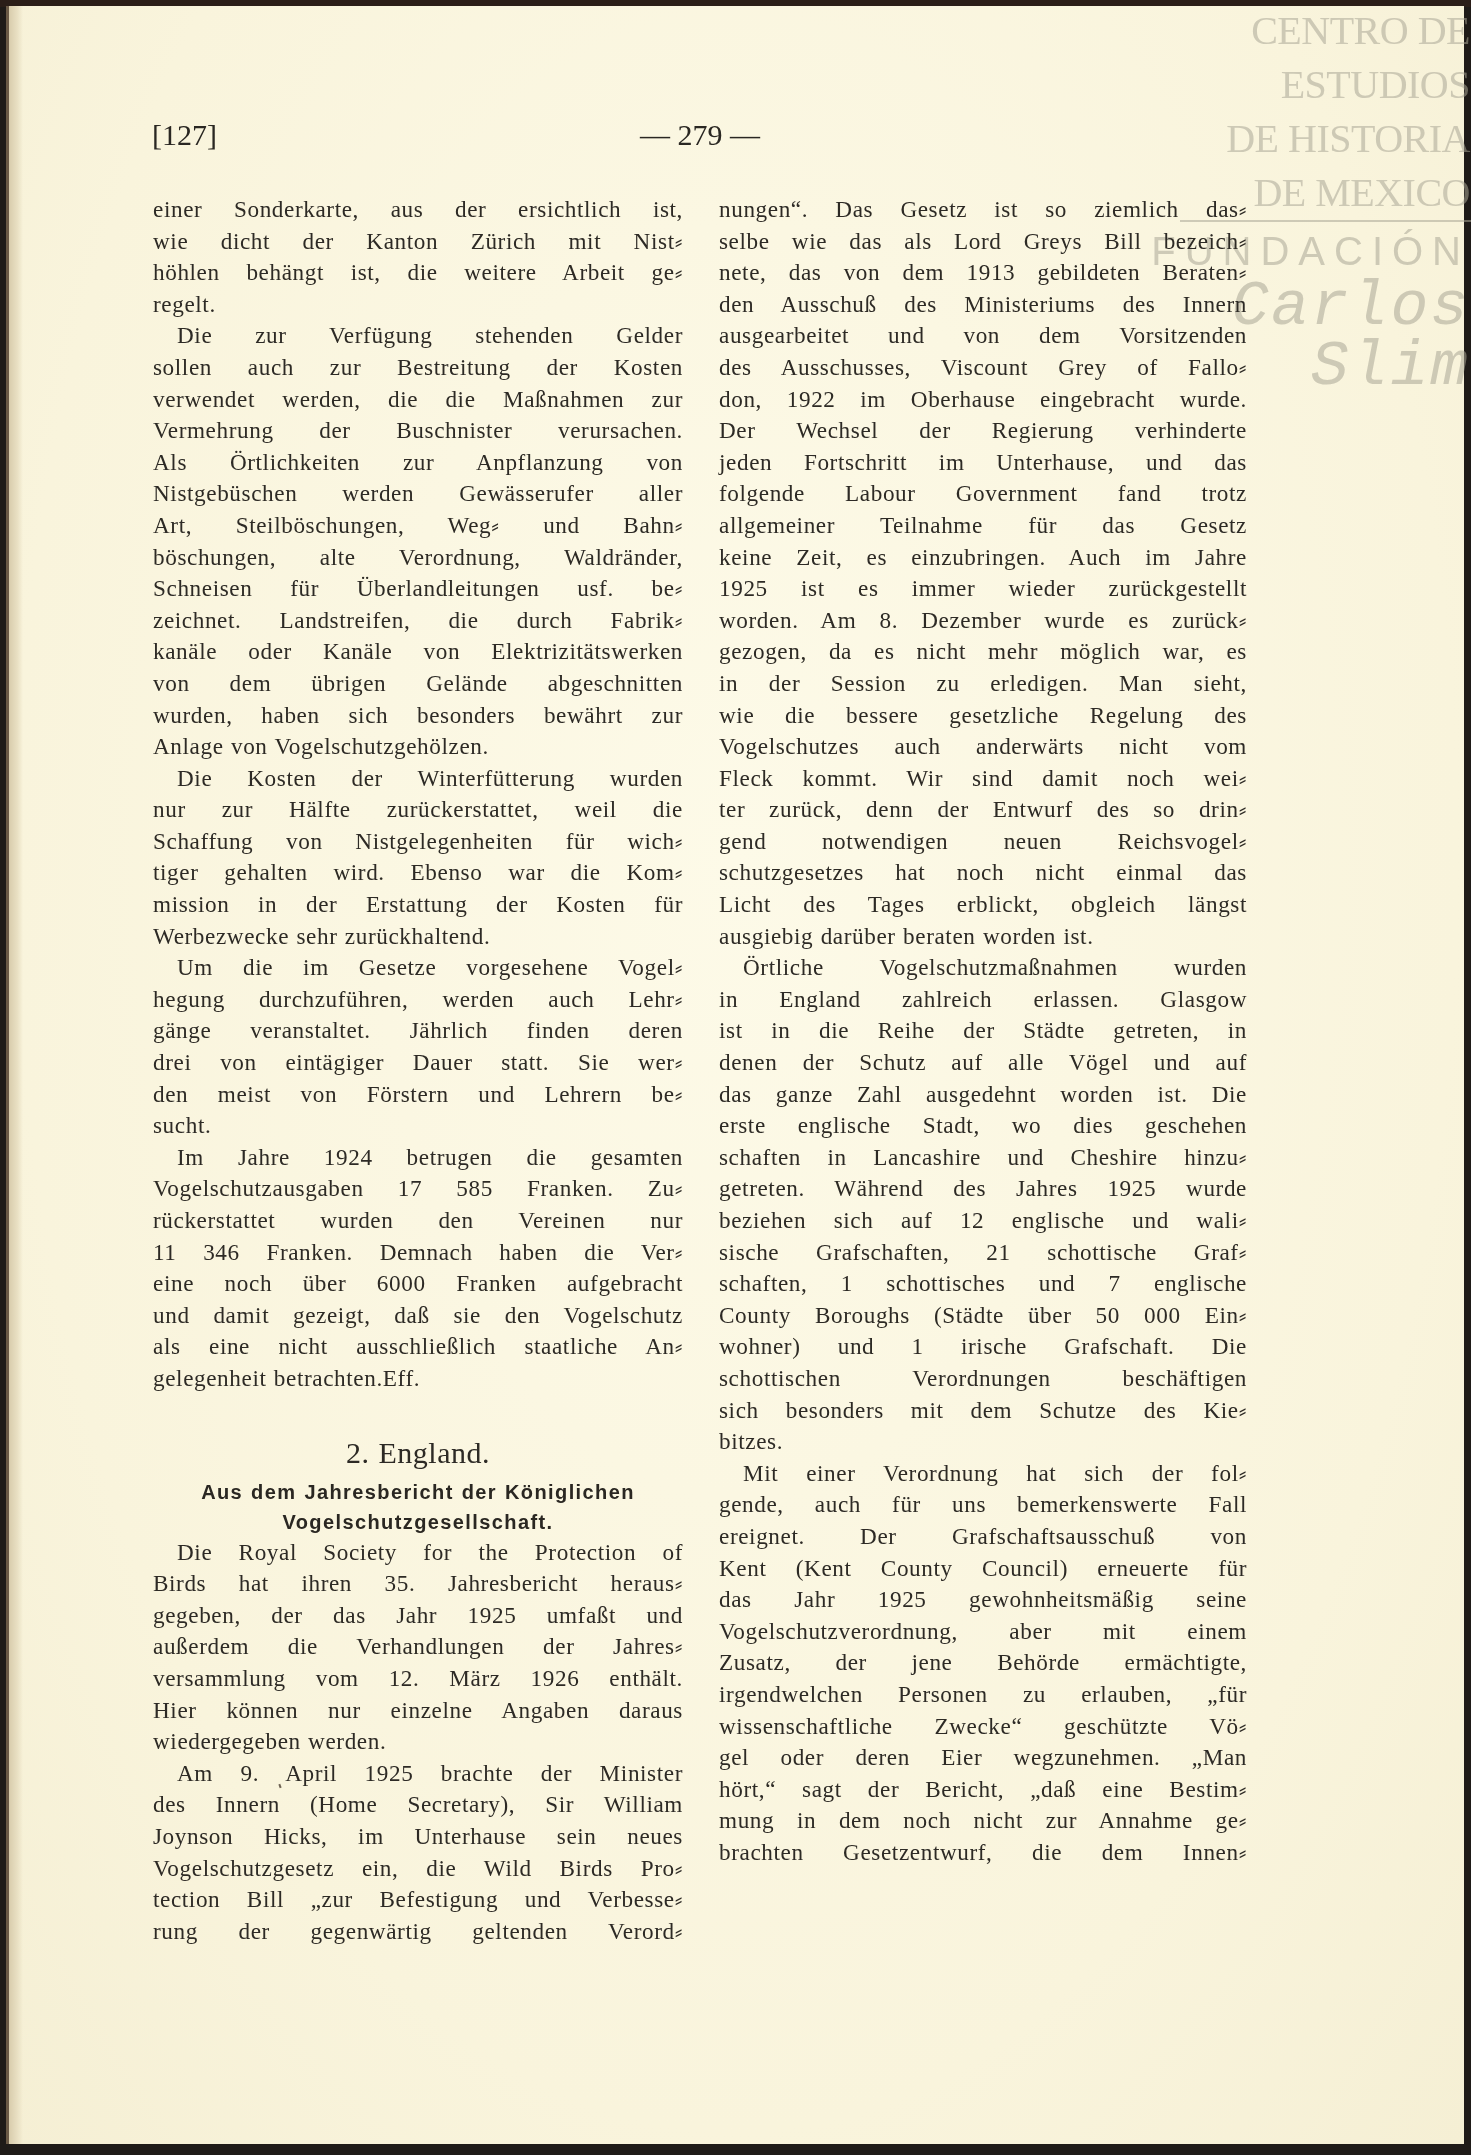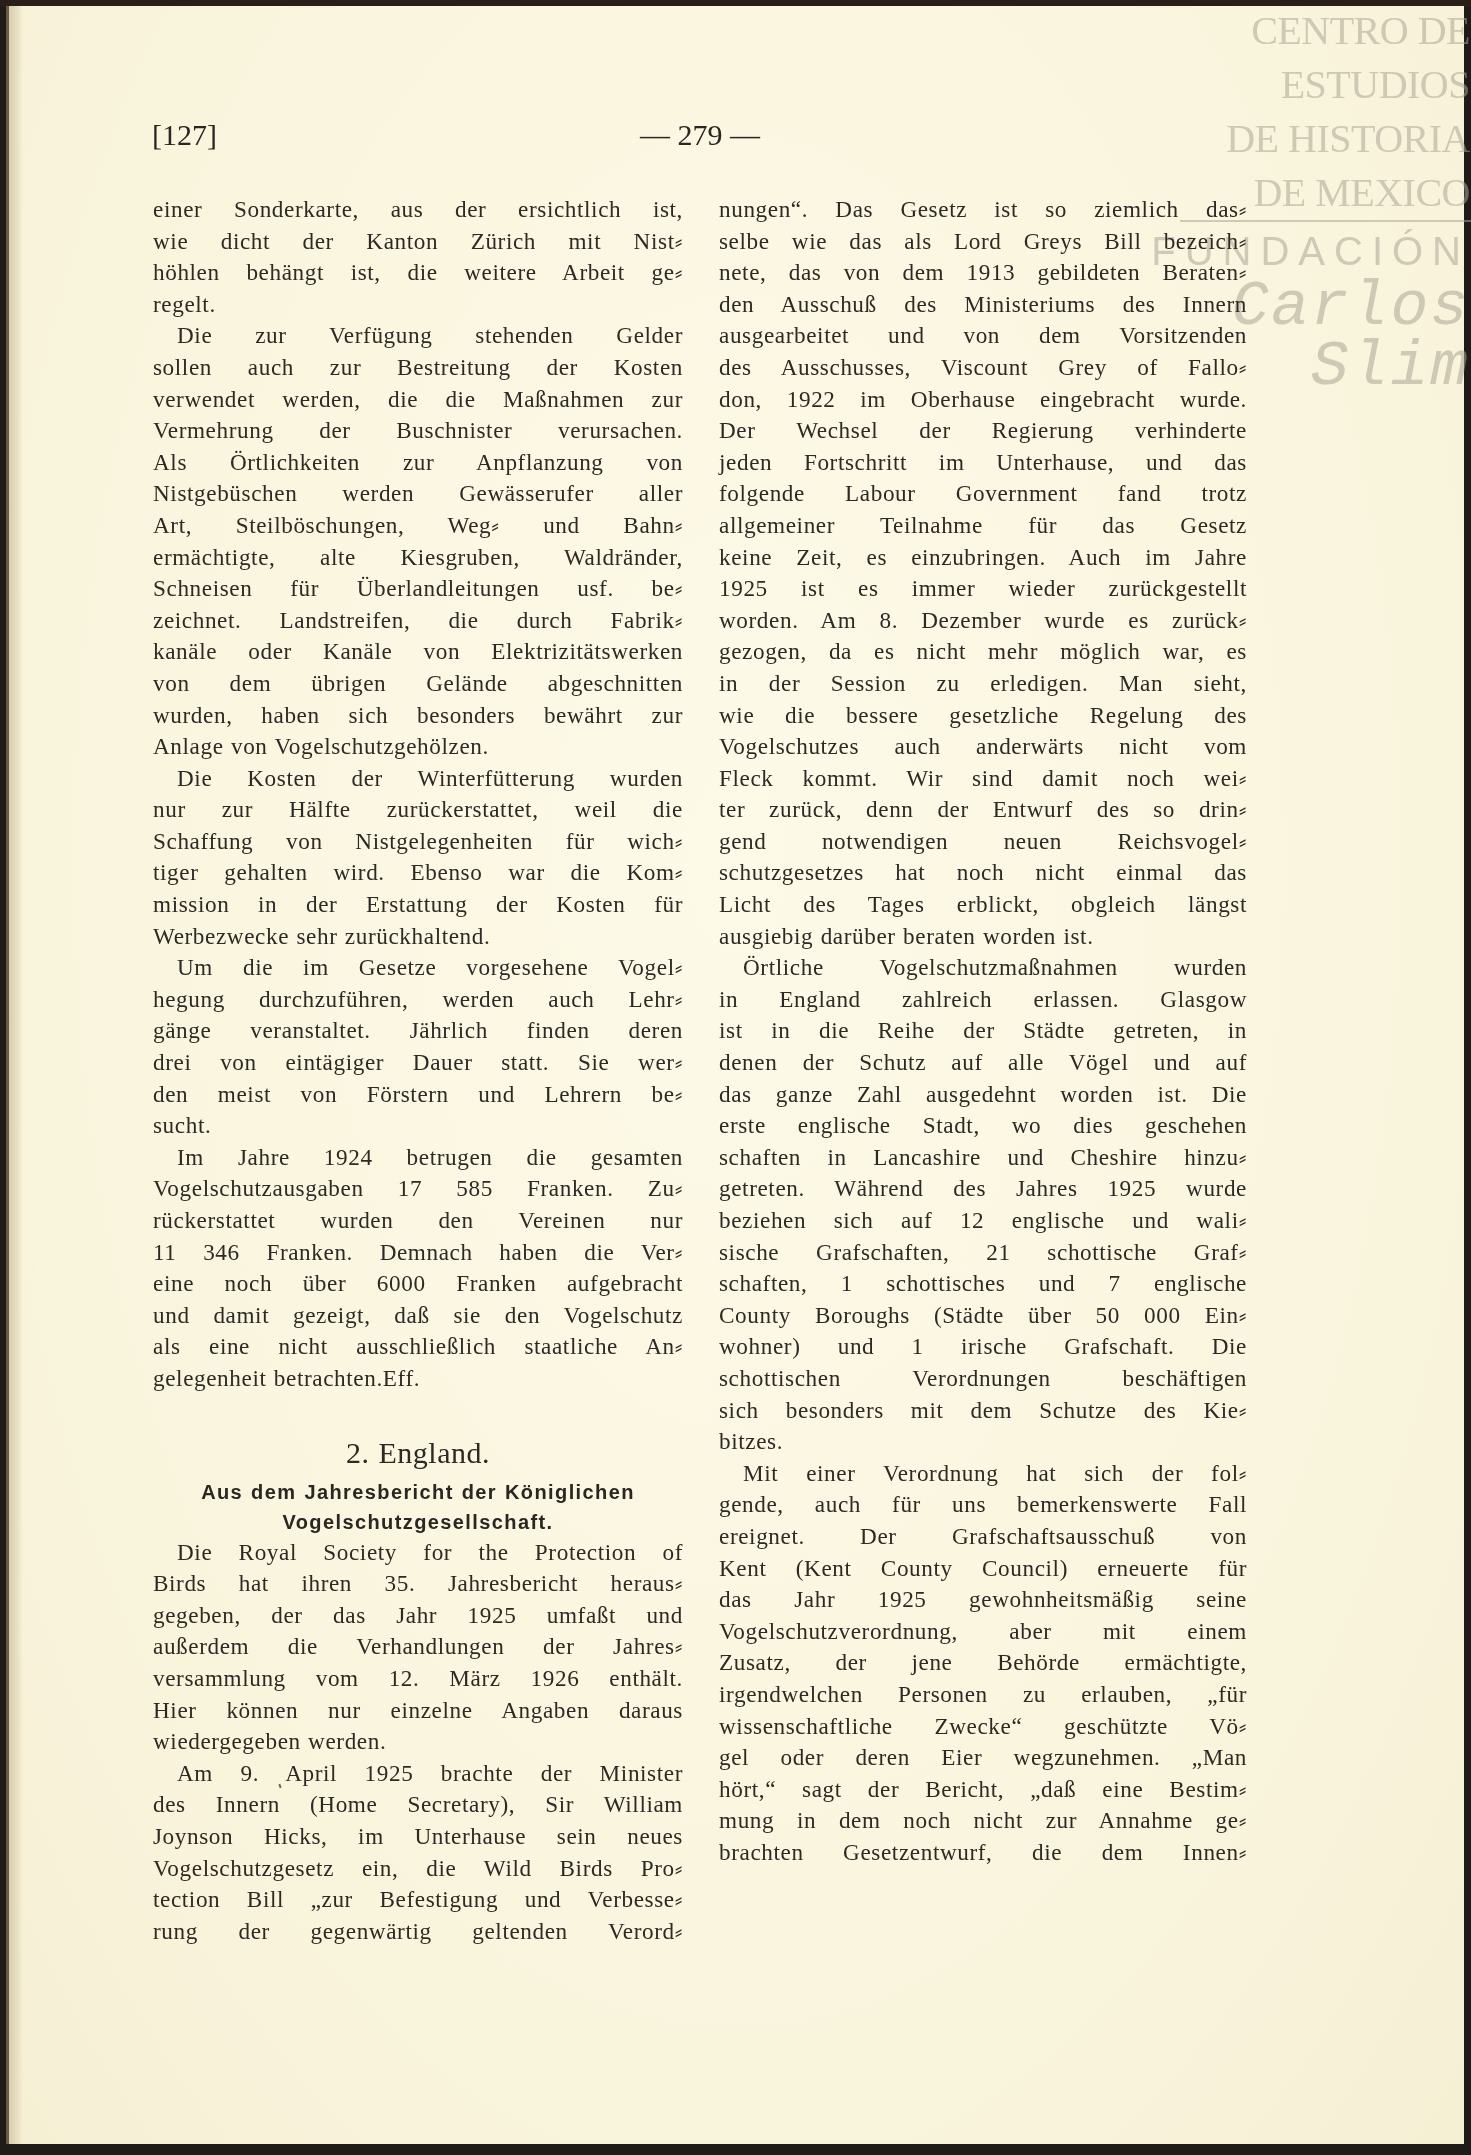--- a/index.html
+++ b/index.html
@@ -92,21 +92,21 @@
     <span class="line last">regelt.</span>
   </div>
   <div>
     <span class="line indent">Die zur Verfügung stehenden Gelder</span>
     <span class="line">sollen auch zur Bestreitung der Kosten</span>
     <span class="line">verwendet werden, die die Maßnahmen zur</span>
     <span class="line">Vermehrung der Buschnister verursachen.</span>
     <span class="line">Als Örtlichkeiten zur Anpflanzung von</span>
     <span class="line">Nistgebüschen werden Gewässerufer aller</span>
     <span class="line">Art, Steilböschungen, Weg⸗ und Bahn⸗</span>
-    <span class="line">ermächtigte, alte Kiesgruben, Waldränder,</span>
+    <span class="line">böschungen, alte Verordnung, Waldränder,</span>
     <span class="line">Schneisen für Überlandleitungen usf. be⸗</span>
     <span class="line">zeichnet. Landstreifen, die durch Fabrik⸗</span>
     <span class="line">kanäle oder Kanäle von Elektrizitätswerken</span>
     <span class="line">von dem übrigen Gelände abgeschnitten</span>
     <span class="line">wurden, haben sich besonders bewährt zur</span>
     <span class="line last">Anlage von Vogelschutzgehölzen.</span>
   </div>
   <div>
     <span class="line indent">Die Kosten der Winterfütterung wurden</span>
     <span class="line">nur zur Hälfte zurückerstattet, weil die</span>

